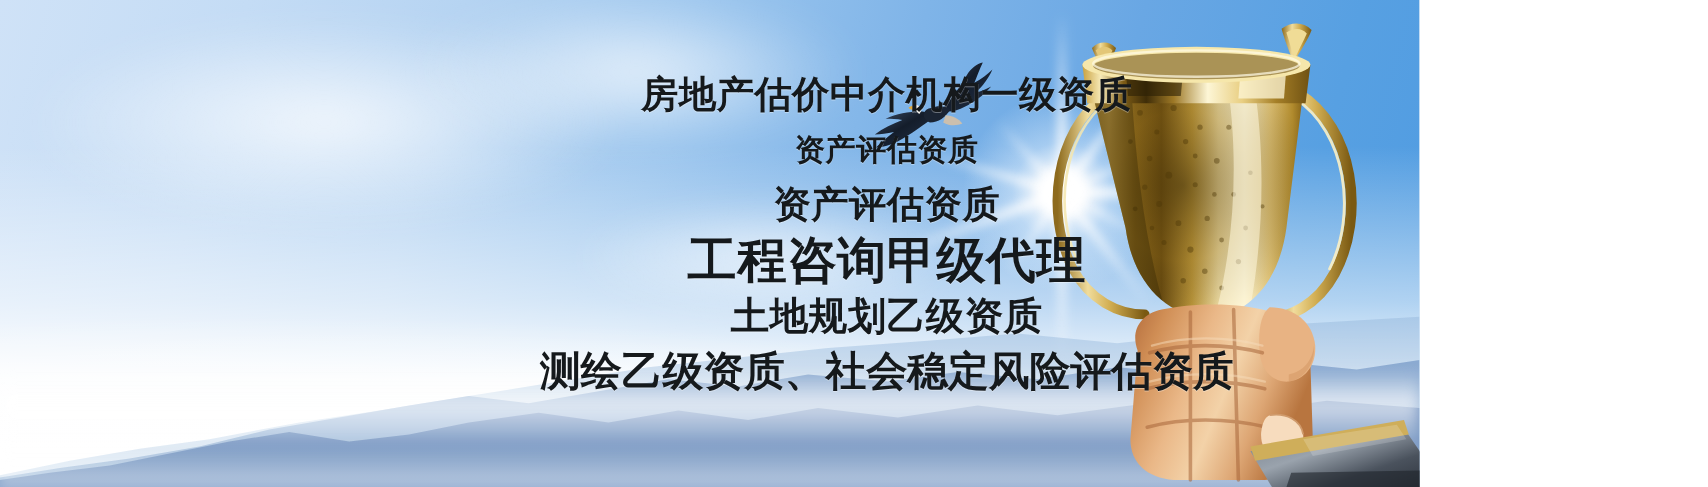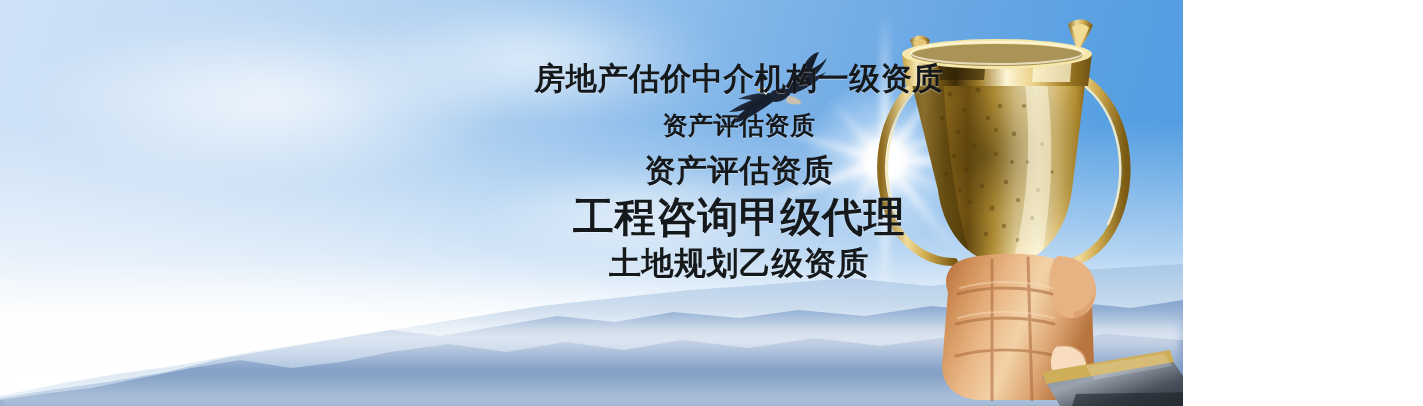--- a/index.html
+++ b/index.html
@@ -353,15 +353,16 @@
     <path fill="#1e232a" opacity="0.6" d="M230,400 L348,398 L348,412 L226,412 Z"></path>
     <path fill="#ffffff" opacity="0.18" d="M240,372 L318,360 L326,372 L248,386 Z"></path>
   </svg>
 
   <div class="headline">
     <div class="line l1">房地产估价中介机构一级资质</div>
     <div class="line l3">资产评估资质</div>
     <div class="line l4">资产评估资质</div>
     <div class="line l5">工程咨询甲级代理</div>
     <div class="line l6">土地规划乙级资质</div>
+    <div class="line l7">测绘乙级资质、社会稳定风险评估资质</div>
   </div>
 
 </div>
 
 </body></html>

